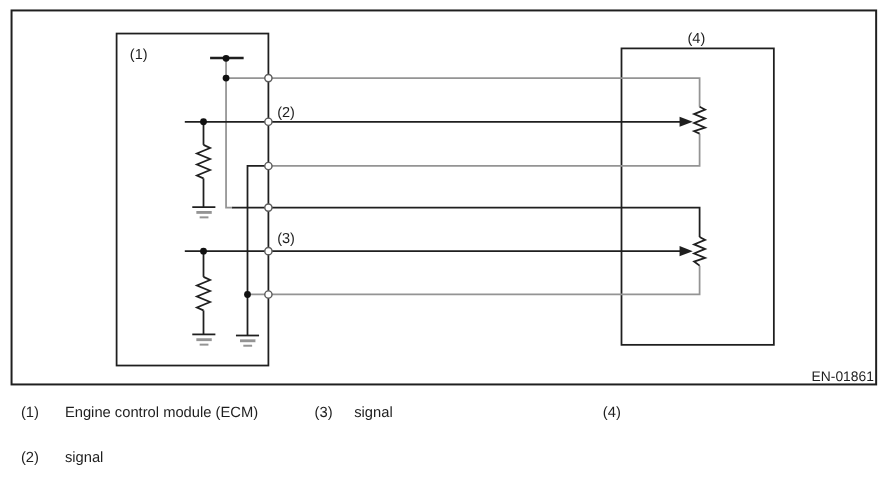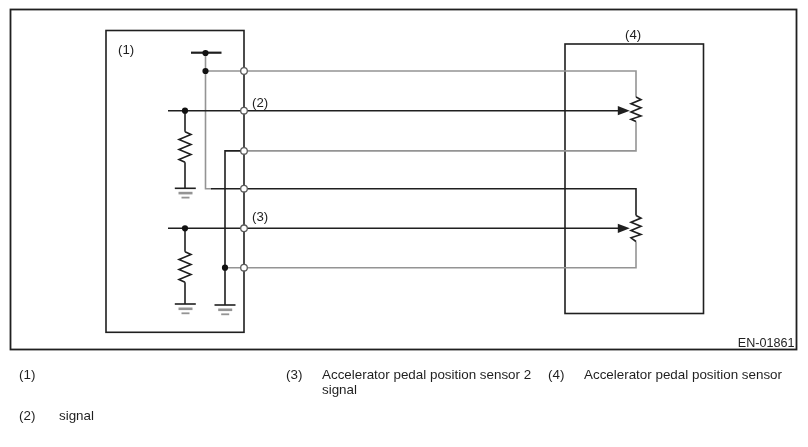--- a/index.html
+++ b/index.html
@@ -94,31 +94,30 @@
 
     <text class="callout" x="118" y="53.5">(1)</text>
     <text class="callout" x="252" y="106.8">(2)</text>
     <text class="callout" x="252" y="220.8">(3)</text>
     <text class="callout" x="625" y="39.2">(4)</text>
     <text class="figcode" x="794.5" y="346.8" text-anchor="end">EN-01861</text>
   </svg>
 
   <div class="legend">
     <div class="num" style="left:19px;top:366.5px;">(1)</div>
+    <div class="lbl" style="left:59px;top:366.5px;width:250px;">
+      <div>Engine control module (ECM)</div>
+    </div>
 
     <div class="num" style="left:19px;top:407.5px;">(2)</div>
     <div class="lbl" style="left:59px;top:407.5px;width:250px;">
       <div>signal</div>
     </div>
 
     <div class="num" style="left:286px;top:366.5px;">(3)</div>
     <div class="lbl" style="left:322px;top:366.5px;width:250px;">
-      <div>Accelerator pedal position sensor 2</div>
       <div>signal</div>
     </div>
 
     <div class="num" style="left:548px;top:366.5px;">(4)</div>
-    <div class="lbl" style="left:584px;top:366.5px;width:220px;">
-      <div>Accelerator pedal position sensor</div>
-    </div>
   </div>
 
 </div>
 
 </body></html>

